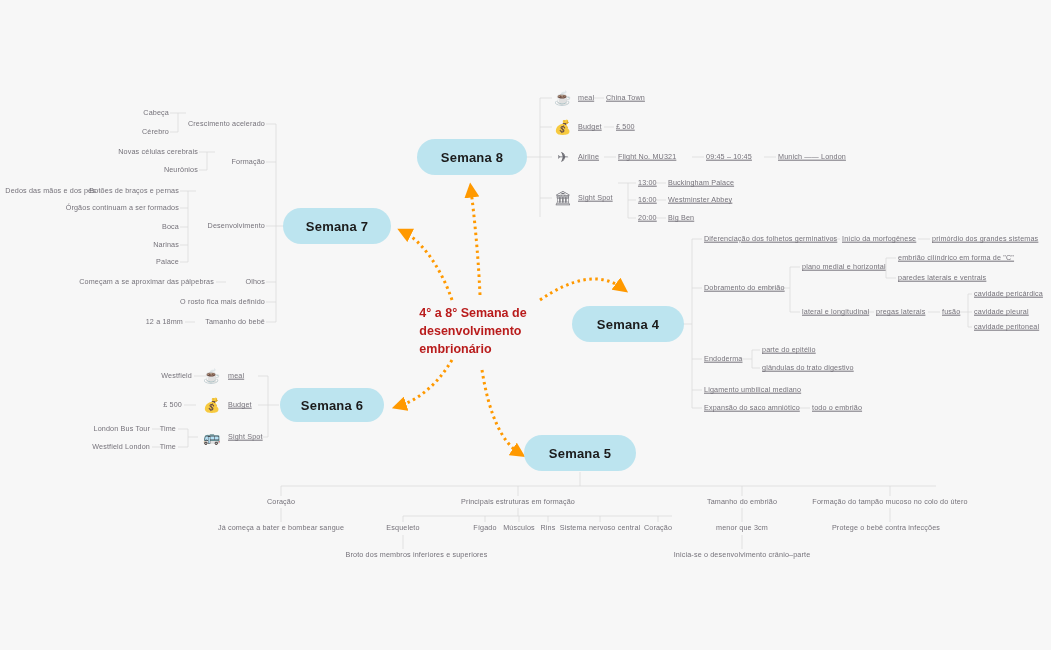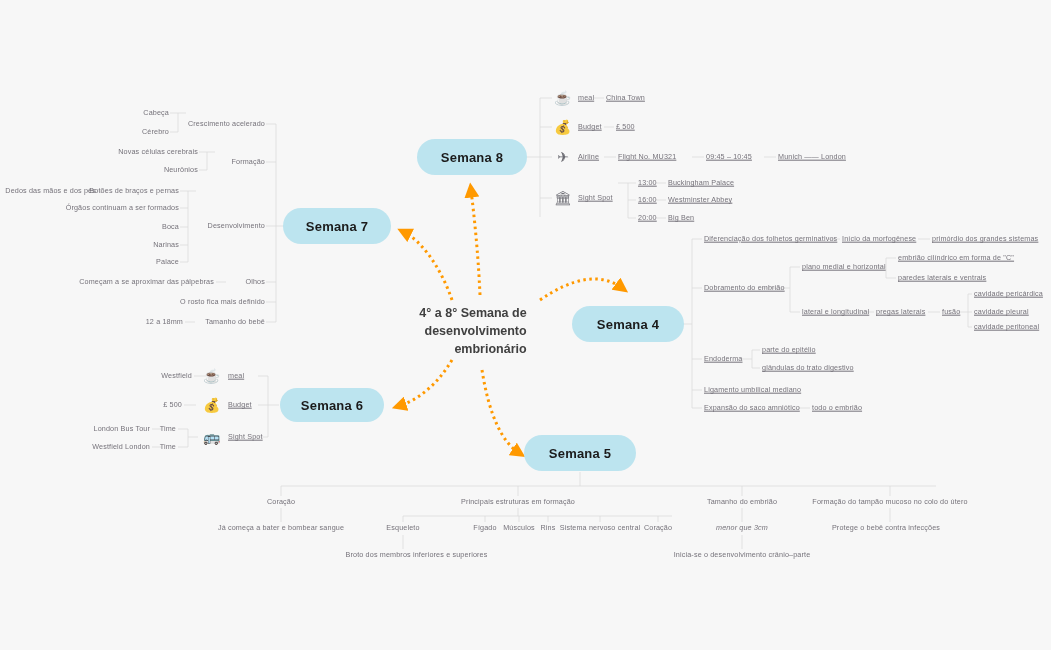--- a/index.html
+++ b/index.html
@@ -34,24 +34,24 @@
   }
   .node.c  { transform: translate(-50%, -50%); }
   .node.l  { transform: translate(-100%, -50%); }
   .node.r  { transform: translate(0, -50%); text-decoration: underline; }
 
   
   .central {
     position: absolute;
     z-index: 4;
     transform: translate(-50%, -50%);
-    text-align: right;
+    text-align: left;
     font-size: 12.5px;
     font-weight: bold;
-    color: #404040;
+    color: #b91c1c;
     line-height: 1.45;
     white-space: nowrap;
   }
 
   
   .pill {
     position: absolute;
     z-index: 4;
     transform: translate(-50%, -50%);
     background: #bce4ef;
@@ -337,21 +337,21 @@
   <div class="node c" style="left:518px; top:502px;">Principais estruturas em formação</div>
   <div class="node c" style="left:403px; top:528px;">Esqueleto</div>
   <div class="node c" style="left:403px; top:555px;padding-left:27px;">Broto dos membros inferiores e superiores</div>
   <div class="node c" style="left:485px; top:528px;">Fígado</div>
   <div class="node c" style="left:519px; top:528px;">Músculos</div>
   <div class="node c" style="left:548px; top:528px;">Rins</div>
   <div class="node c" style="left:600px; top:528px;">Sistema nervoso central</div>
   <div class="node c" style="left:658px; top:528px;">Coração</div>
 
   <div class="node c" style="left:742px; top:502px;">Tamanho do embrião</div>
-  <div class="node c" style="left:742px; top:528px;font-style:italic;">menor que 3cm</div>
+  <div class="node c" style="left:742px; top:528px;">menor que 3cm</div>
   <div class="node c" style="left:742px; top:555px;">Inicia-se o desenvolvimento crânio–parte</div>
 
   <div class="node c" style="left:890px; top:502px;">Formação do tampão mucoso no colo do útero</div>
   <div class="node c" style="left:886px; top:528px;">Protege o bebê contra infecções</div>
 
   <div class="ico" style="left:212px; top:376px;">☕</div>
   <div class="node r" style="left:228px; top:376px;">meal</div>
   <div class="node l" style="left:192px; top:376px;">Westfield</div>
 
   <div class="ico" style="left:212px; top:405px;">💰</div>

